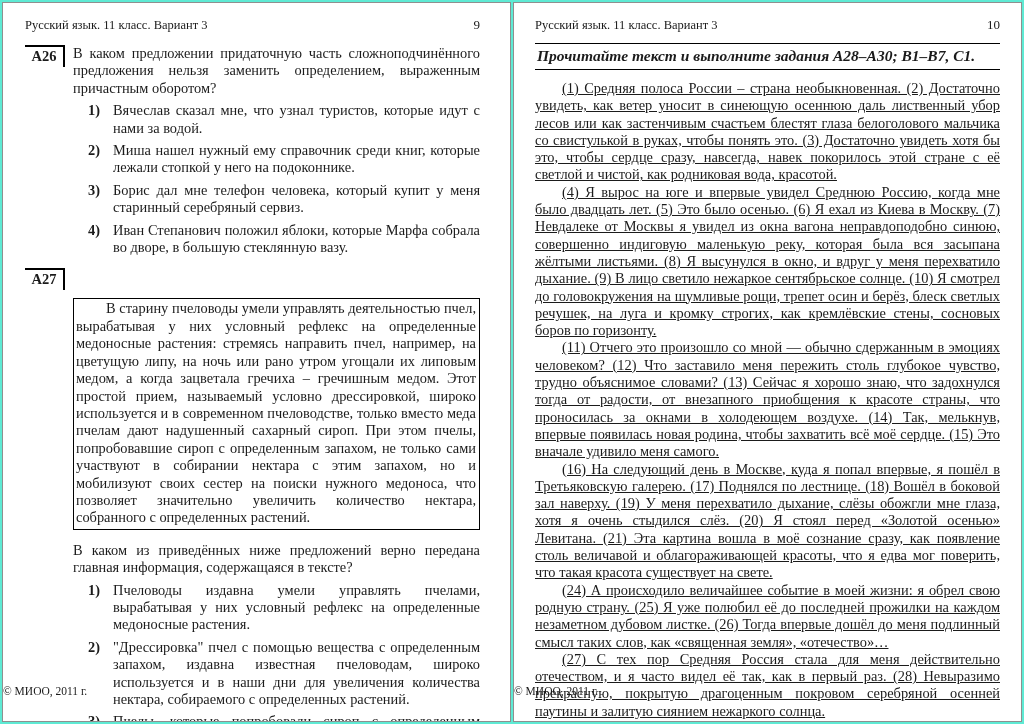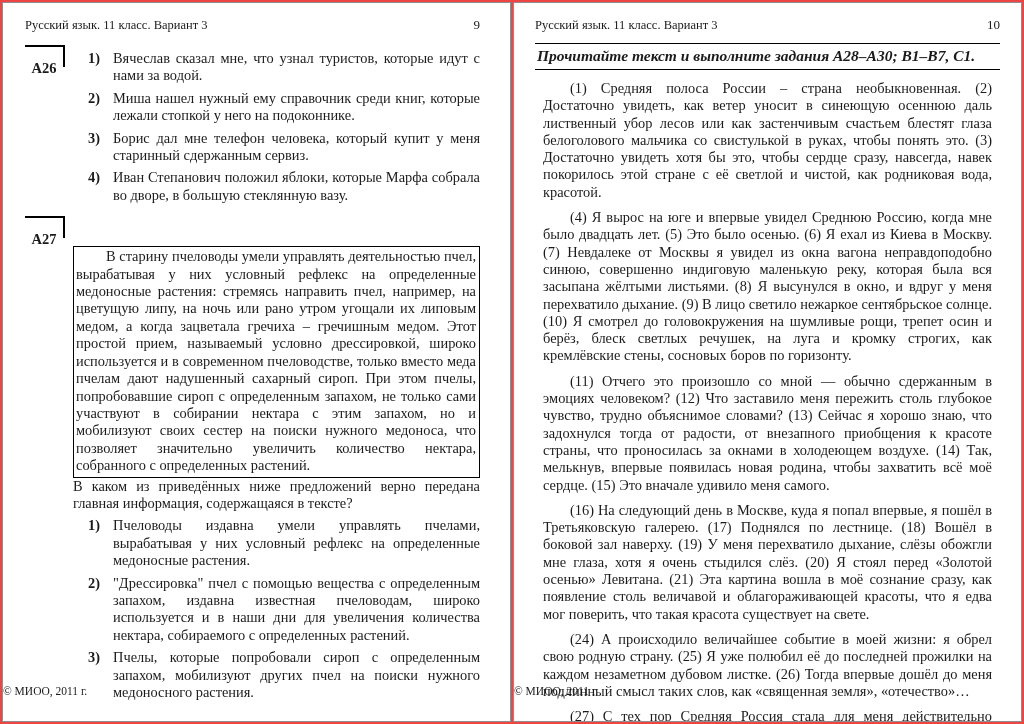--- a/index.html
+++ b/index.html
@@ -7,21 +7,21 @@
     width:1024px;height:724px;
     background:#c2c2c2;
     font-family:"Liberation Serif","DejaVu Serif",serif;
     color:#1b1b1b;
     -webkit-font-smoothing:antialiased;
   }
   .spread{
     display:flex;
     width:1024px;height:724px;
     box-sizing:border-box;
-    background:#ef4444;
+    background:#5eead4;
     padding:2px;
     gap:2px;
   }
   .page{
     position:relative;
     flex:1 1 0;
     background:#ffffff;
     border:1px solid #8f8f8f;
     box-sizing:border-box;
     overflow:hidden;
@@ -45,50 +45,51 @@
   .qlabel{
     flex:none;
     width:40px;
     height:22px;
     box-sizing:border-box;
     border-top:2px solid #000;
     border-right:2px solid #000;
     font-weight:bold;
     font-size:14.5px;
     text-align:center;
-    padding-top:13px;
+    padding-top:1px;
   }
   .qbody{flex:1;margin-left:8px;font-size:14.4px;line-height:17.4px;}
   .qtext{text-align:justify;}
   .opt{display:flex;margin:5px 0 0 15px;}
   .optnum{flex:none;width:25px;font-weight:bold;}
   .opttext{flex:1;text-align:justify;}
   .passage-box{
     border:1px solid #000;
     margin-top:30px;
     padding:1px 3px 2px 2px;
     text-align:justify;
     text-indent:30px;
   }
-  .after-box-q{text-align:justify;}
+  .after-box-q{margin-top:12px;text-align:justify;}
   
   .section-head{
     border-top:1.5px solid #000;
     border-bottom:1.5px solid #000;
     font-weight:bold;
     font-style:italic;
     font-size:15.5px;
     padding:3px 0 4px 2px;
     margin-top:6px;
   }
   .reading{font-size:14.4px;line-height:17.3px;margin-top:10px;}
   .reading p{
-    margin:8px;
+    margin:0;
     text-align:justify;
     text-indent:27px;
+    text-decoration:underline;
   }
   .pgfoot{
     position:absolute;
     left:0;right:0;
     bottom:24px;
     text-align:left;
     font-size:11.5px;
   }
 </style>
 </head>
@@ -99,31 +100,32 @@
   <div class="page">
     <div class="page-inner">
       <div class="pghead">
         <span>Русский язык. 11 класс. Вариант 3</span>
         <span class="pnum">9</span>
       </div>
 
       <div class="qblock">
         <div class="qlabel">А26</div>
         <div class="qbody">
+          <div class="qtext">В каком предложении придаточную часть сложноподчинённого предложения нельзя заменить определением, выраженным причастным оборотом?</div>
           <div class="opt">
             <span class="optnum">1)</span>
             <span class="opttext">Вячеслав сказал мне, что узнал туристов, которые идут с нами за водой.</span>
           </div>
           <div class="opt">
             <span class="optnum">2)</span>
             <span class="opttext">Миша нашел нужный ему справочник среди книг, которые лежали стопкой у него на подоконнике.</span>
           </div>
           <div class="opt">
             <span class="optnum">3)</span>
-            <span class="opttext">Борис дал мне телефон человека, который купит у меня старинный сдержанным сервиз.</span>
+            <span class="opttext">Борис дал мне телефон человека, который купит у меня старинный серебряный сервиз.</span>
           </div>
           <div class="opt">
             <span class="optnum">4)</span>
             <span class="opttext">Иван Степанович положил яблоки, которые Марфа собрала во дворе, в большую стеклянную вазу.</span>
           </div>
         </div>
       </div>
 
       <div class="qblock">
         <div class="qlabel">А27</div>

